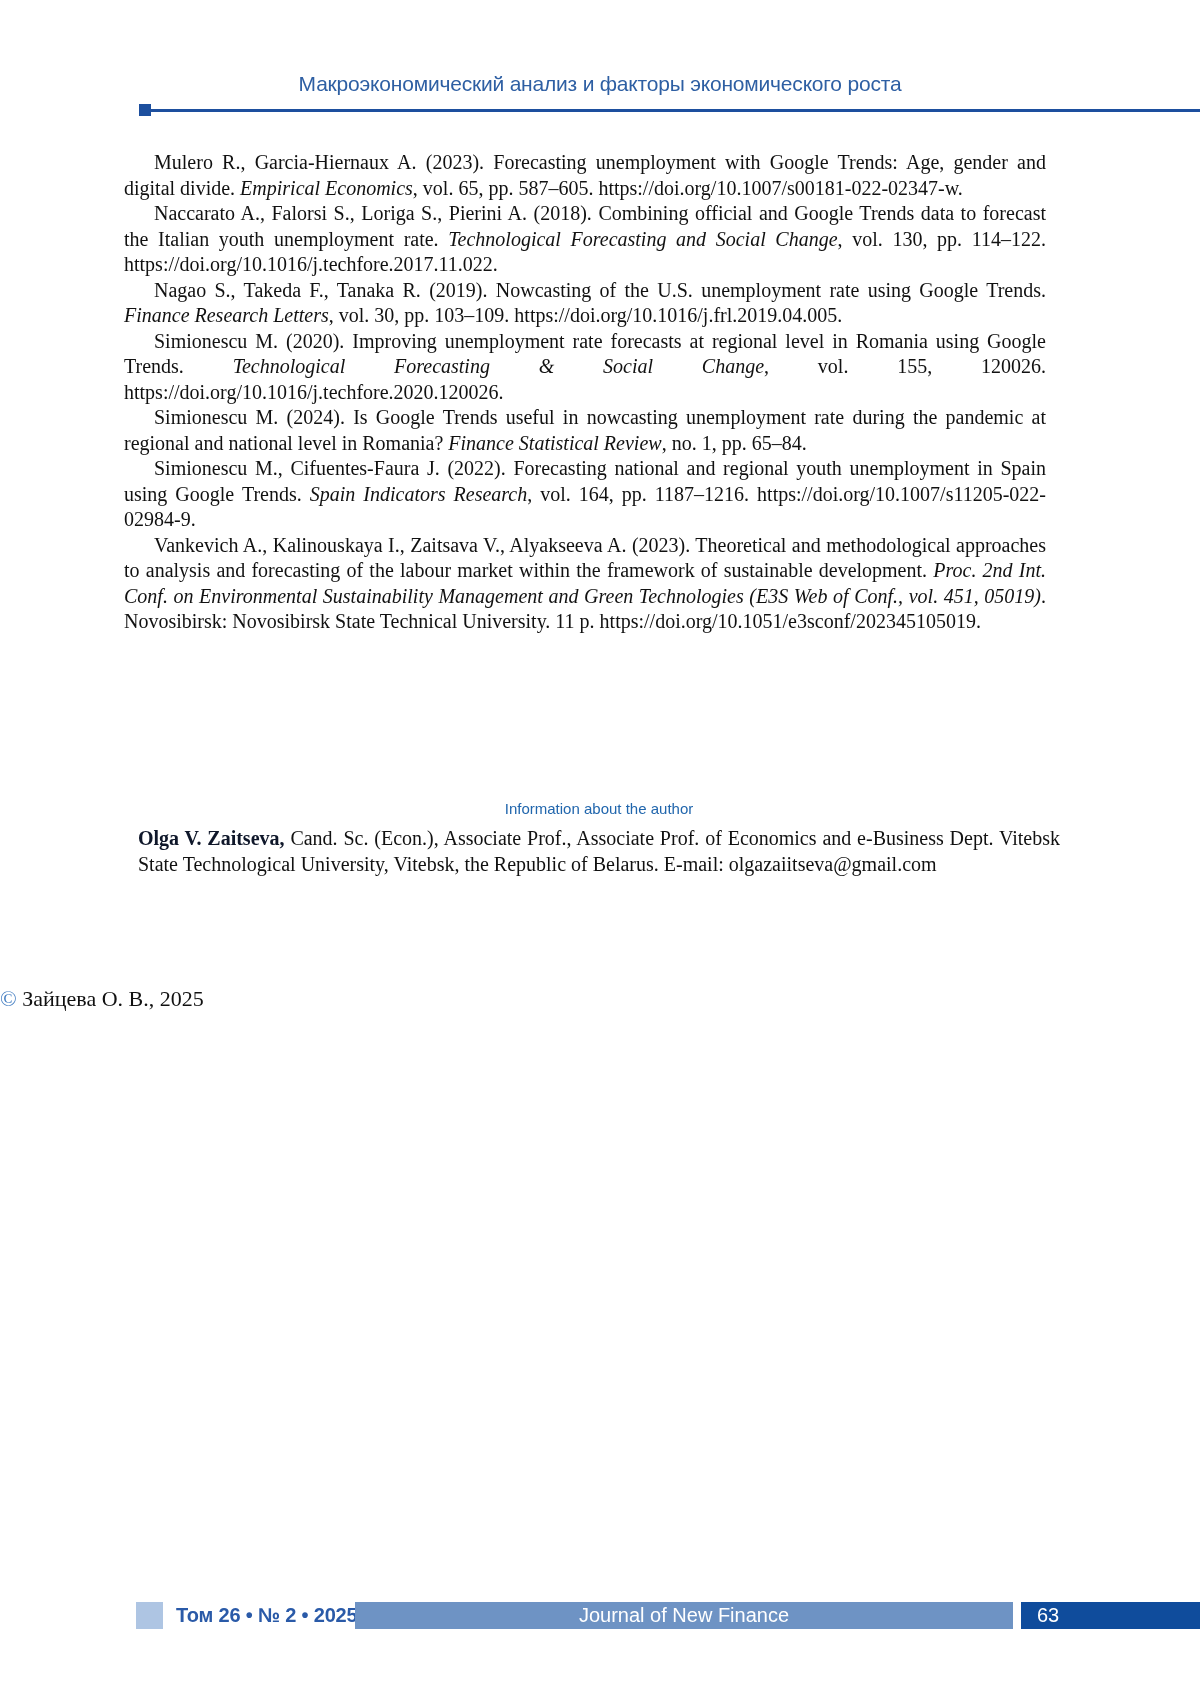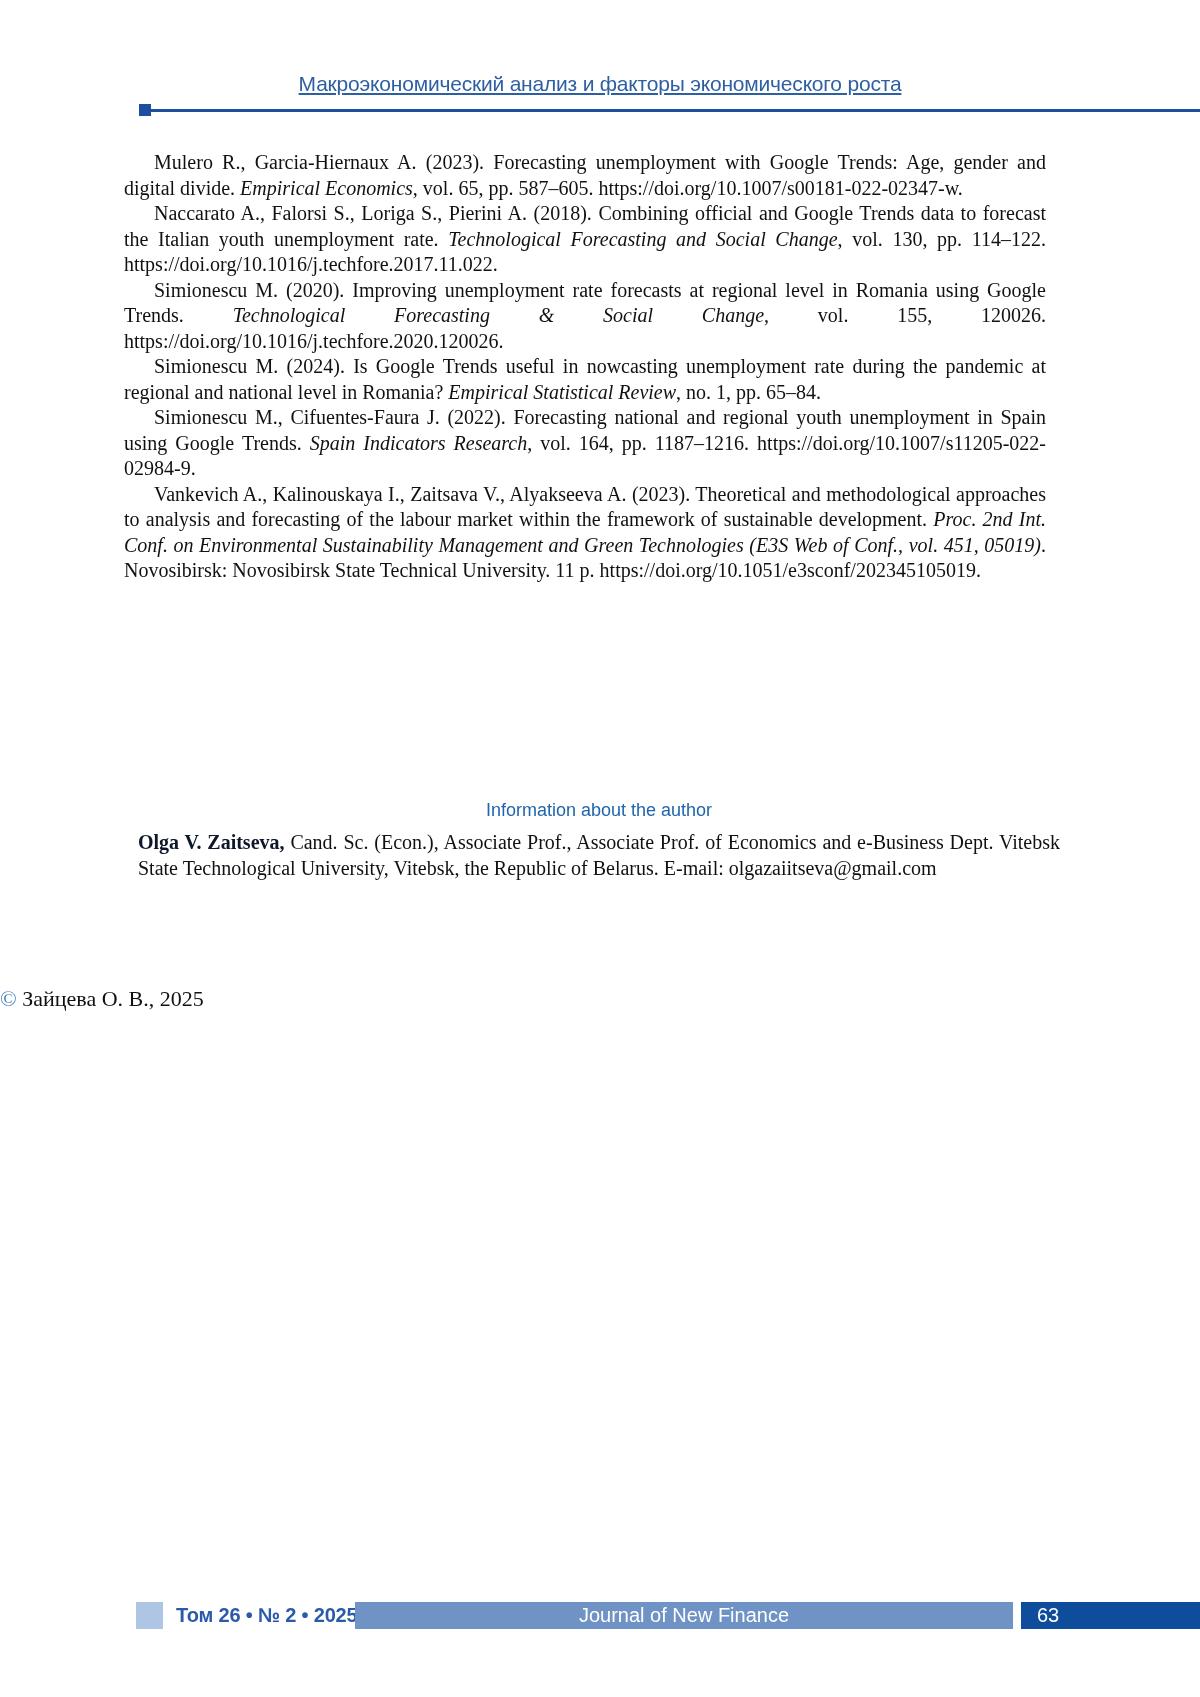--- a/index.html
+++ b/index.html
@@ -16,21 +16,20 @@
   .running-title {
     position: absolute;
     top: 72px;
     left: 0;
     width: 100%;
     text-align: center;
     font-family: "Liberation Sans", sans-serif;
     font-size: 21px;
     letter-spacing: -0.2px;
     color: #2e5fa3;
-    text-decoration: underline;
   }
   .header-rule {
     position: absolute;
     top: 109px;
     left: 143px;
     right: 0;
     height: 3px;
     background: #1d4f9e;
   }
   .header-rule-square {
@@ -65,21 +64,21 @@
     position: absolute;
     top: 800px;
     left: 138px;
     width: 922px;
   }
   .author-heading {
     margin: 0 0 8px 0;
     text-align: center;
     font-family: "Liberation Sans", sans-serif;
     font-weight: normal;
-    font-size: 18px;
+    font-size: 15px;
     color: #2166ad;
   }
   .author-par {
     margin: 0;
     font-size: 20px;
     line-height: 26px;
     text-align: justify;
   }
   .author-name {
     font-weight: bold;
@@ -143,22 +142,23 @@
 </head>
 <body>
 
 <div class="running-title">Макроэкономический анализ и факторы экономического роста</div>
 <div class="header-rule"></div>
 <div class="header-rule-square"></div>
 
 <div class="refs">
   <p><span>Mulero R., Garcia-Hiernaux A. (2023). Forecasting unemployment with Google Trends: Age, gender and digital divide. </span><span class="journal">Empirical Economics</span><span>, vol. 65, pp. 587–605. https://doi.org/10.1007/s00181-022-02347-w.</span></p>
   <p><span>Naccarato A., Falorsi S., Loriga S., Pierini A. (2018). Combining official and Google Trends data to forecast the Italian youth unemployment rate. </span><span class="journal">Technological Forecasting and Social Change</span><span>, vol. 130, pp. 114–122. https://doi.org/10.1016/j.techfore.2017.11.022.</span></p>
+  <p><span>Nagao S., Takeda F., Tanaka R. (2019). Nowcasting of the U.S. unemployment rate using Google Trends. </span><span class="journal">Finance Research Letters</span><span>, vol. 30, pp. 103–109. https://doi.org/10.1016/j.frl.2019.04.005.</span></p>
   <p><span>Simionescu M. (2020). Improving unemployment rate forecasts at regional level in Romania using Google Trends. </span><span class="journal">Technological Forecasting &amp; Social Change</span><span>, vol. 155, 120026. https://doi.org/10.1016/j.techfore.2020.120026.</span></p>
-  <p><span>Simionescu M. (2024). Is Google Trends useful in nowcasting unemployment rate during the pandemic at regional and national level in Romania? </span><span class="journal">Empirical Statistical Review</span><span>, no. 1, pp. 65–84.</span></p>
+  <p><span>Simionescu M. (2024). Is Google Trends useful in nowcasting unemployment rate during the pandemic at regional and national level in Romania? </span><span class="journal">Finance Statistical Review</span><span>, no. 1, pp. 65–84.</span></p>
   <p><span>Simionescu M., Cifuentes-Faura J. (2022). Forecasting national and regional youth unemployment in Spain using Google Trends. </span><span class="journal">Spain Indicators Research</span><span>, vol. 164, pp. 1187–1216. https://doi.org/10.1007/s11205-022-02984-9.</span></p>
   <p><span>Vankevich A., Kalinouskaya I., Zaitsava V., Alyakseeva A. (2023). Theoretical and methodological approaches to analysis and forecasting of the labour market within the framework of sustainable development. </span><span class="journal">Proc. 2nd Int. Conf. on Environmental Sustainability Management and Green Technologies (E3S Web of Conf., vol. 451, 05019)</span><span>. Novosibirsk: Novosibirsk State Technical University. 11 p. https://doi.org/10.1051/e3sconf/202345105019.</span></p>
 </div>
 
 <div class="author-section">
   <h2 class="author-heading">Information about the author</h2>
   <p class="author-par"><span class="author-name">Olga V. Zaitseva,</span><span> Cand. Sc. (Econ.), Associate Prof., Associate Prof. of Economics and e-Business Dept. Vitebsk State Technological University, Vitebsk, the Republic of Belarus. E-mail: olgazaiitseva@gmail.com</span></p>
 </div>
 
 <div class="copyright"><span class="c-symbol">©</span><span> Зайцева О. В., 2025</span></div>

